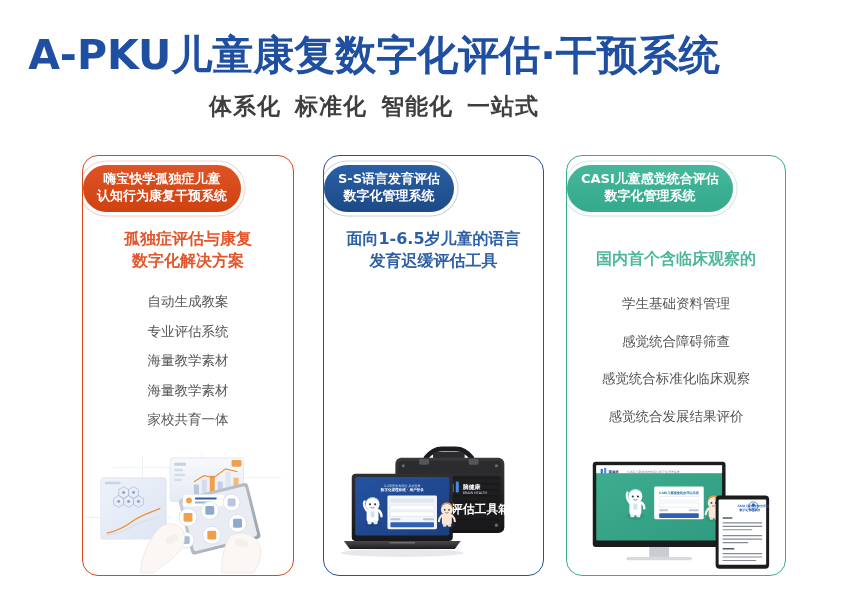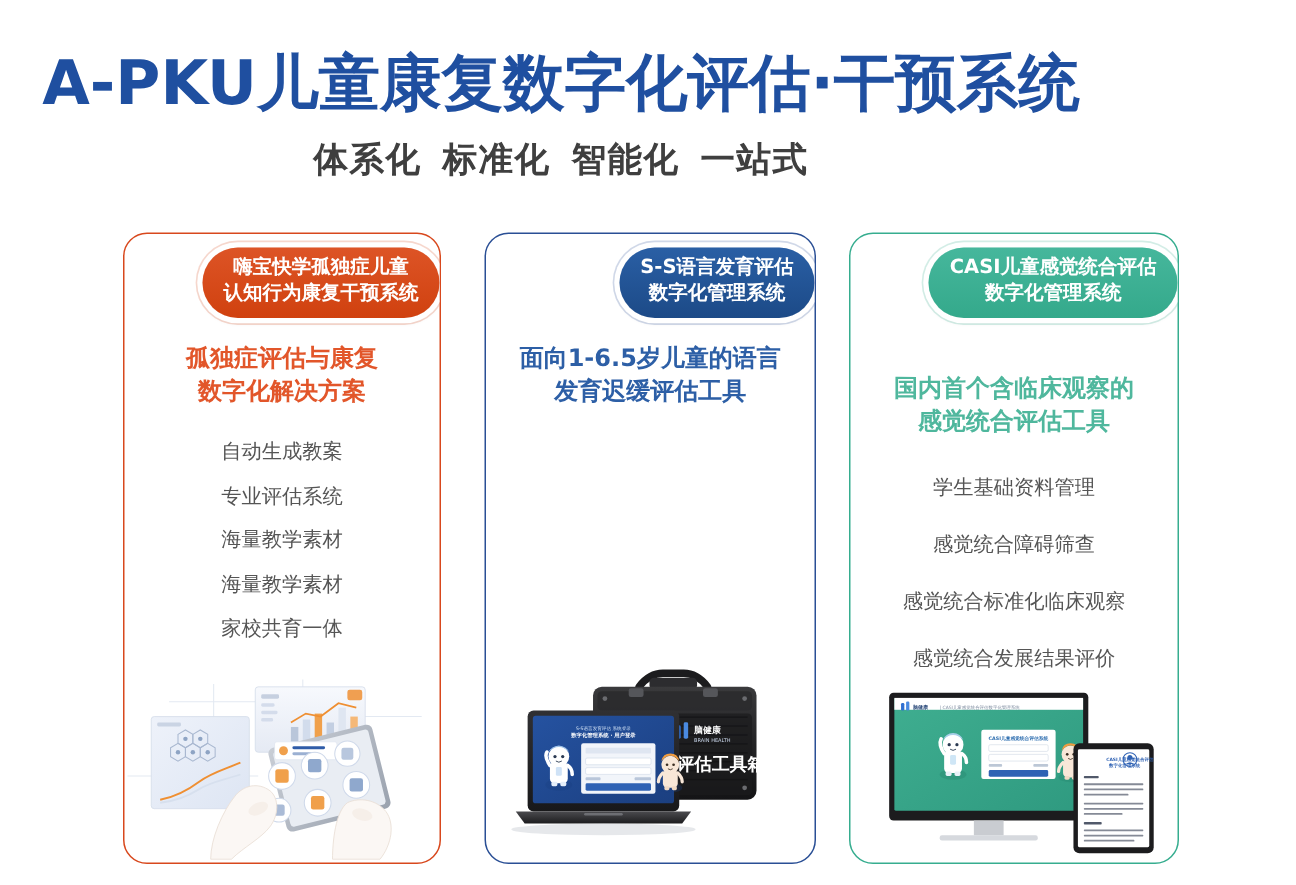--- a/index.html
+++ b/index.html
@@ -45,21 +45,21 @@
     background: #ffffff;
     border-radius: 16px;
     border: 1.4px solid #cccccc;
     overflow: hidden;
   }
   .card.c1 { left: 82px;  width: 212px; border-color: #D8481D; }
   .card.c2 { left: 323px; width: 221px; border-color: #2A4F95; }
   .card.c3 { left: 566px; width: 220px; border-color: #36AD8F; }
 
   
-  .badge-wrap { display:flex; justify-content:flex-end; margin-top: 9px; }
+  .badge-wrap { display:flex; justify-content:flex-start; margin-top: 9px; }
   .badge {
     position: relative;
     border-radius: 999px;
     padding: 6px 14px 7px;
     text-align: center;
     color: #ffffff;
     font-weight: 700;
     font-size: 13px;
     line-height: 1.30;
     white-space: nowrap;
@@ -372,21 +372,20 @@
 
     <div class="card c3">
       <div class="badge-wrap">
         <div class="badge">
           <span class="l1">CASI儿童感觉统合评估</span>
           <span class="l2">数字化管理系统</span>
         </div>
       </div>
       <div class="card-heading">
         <span class="l1">国内首个含临床观察的</span>
-        <span class="l2">感觉统合评估工具</span>
       </div>
       <ul class="feature-list">
         <li>学生基础资料管理</li>
         <li>感觉统合障碍筛查</li>
         <li>感觉统合标准化临床观察</li>
         <li>感觉统合发展结果评价</li>
       </ul>
       <div class="art">
         <svg viewBox="0 0 220 136" xmlns="http://www.w3.org/2000/svg">
           <defs>

